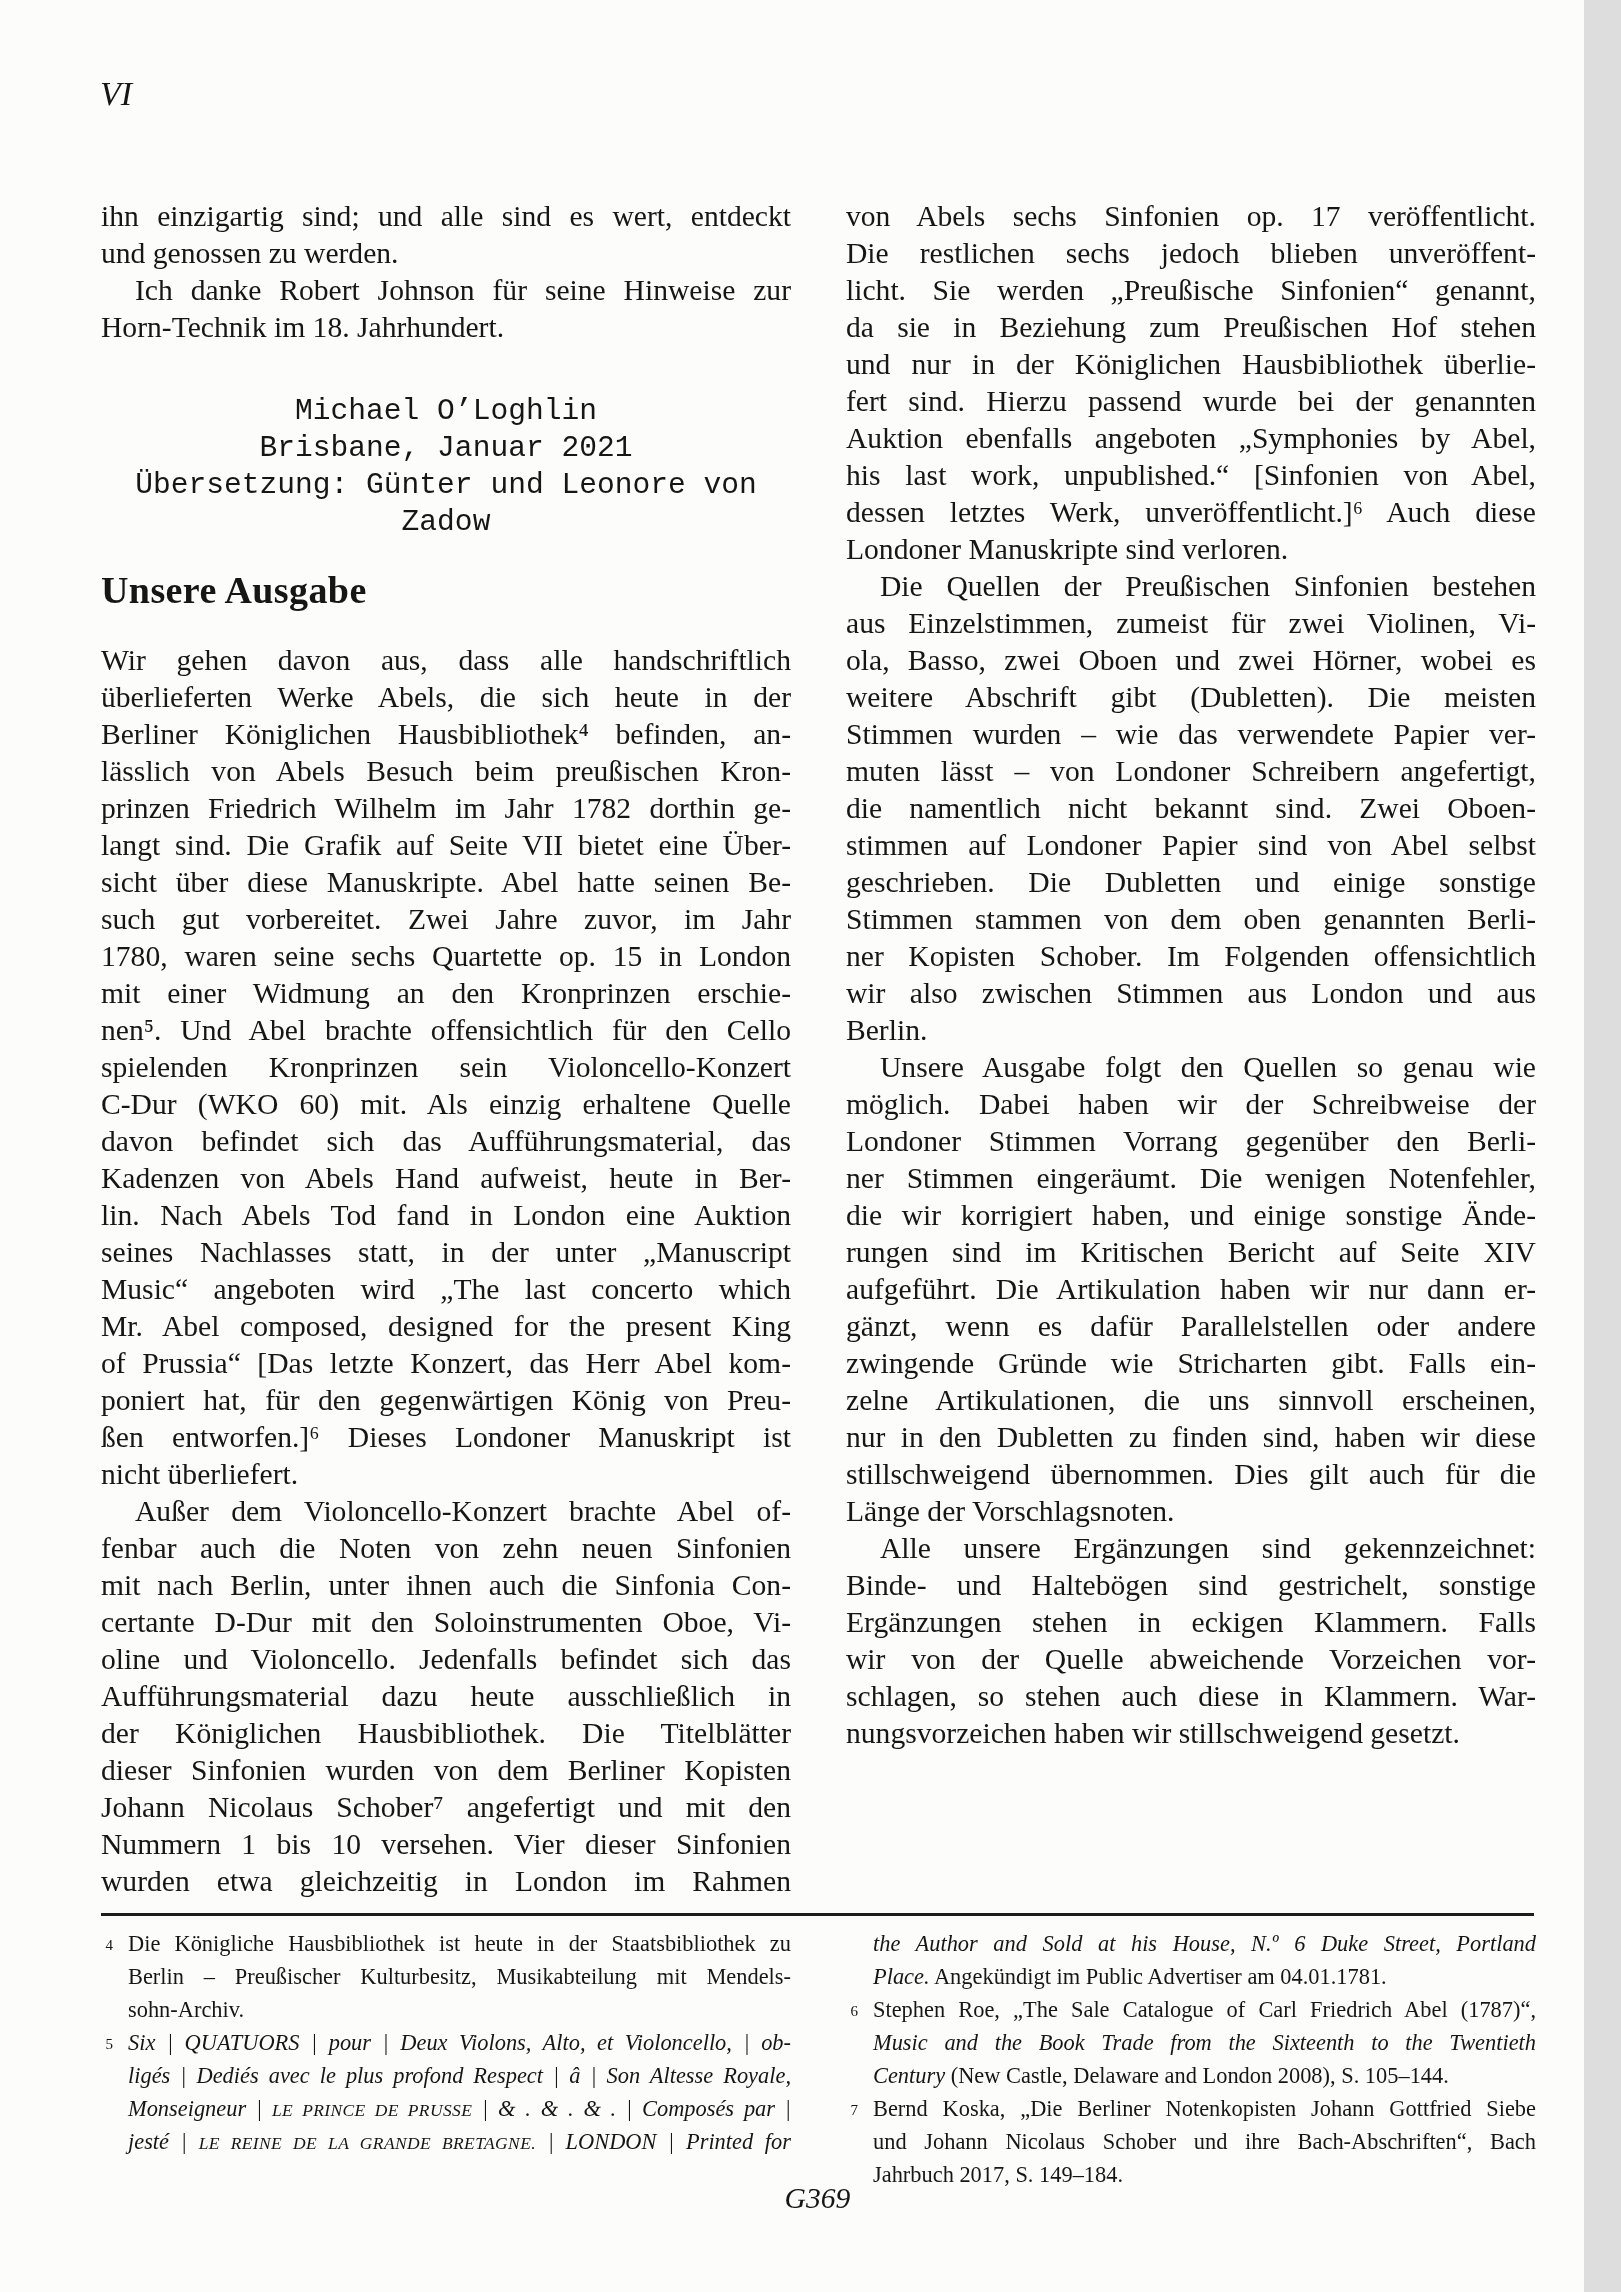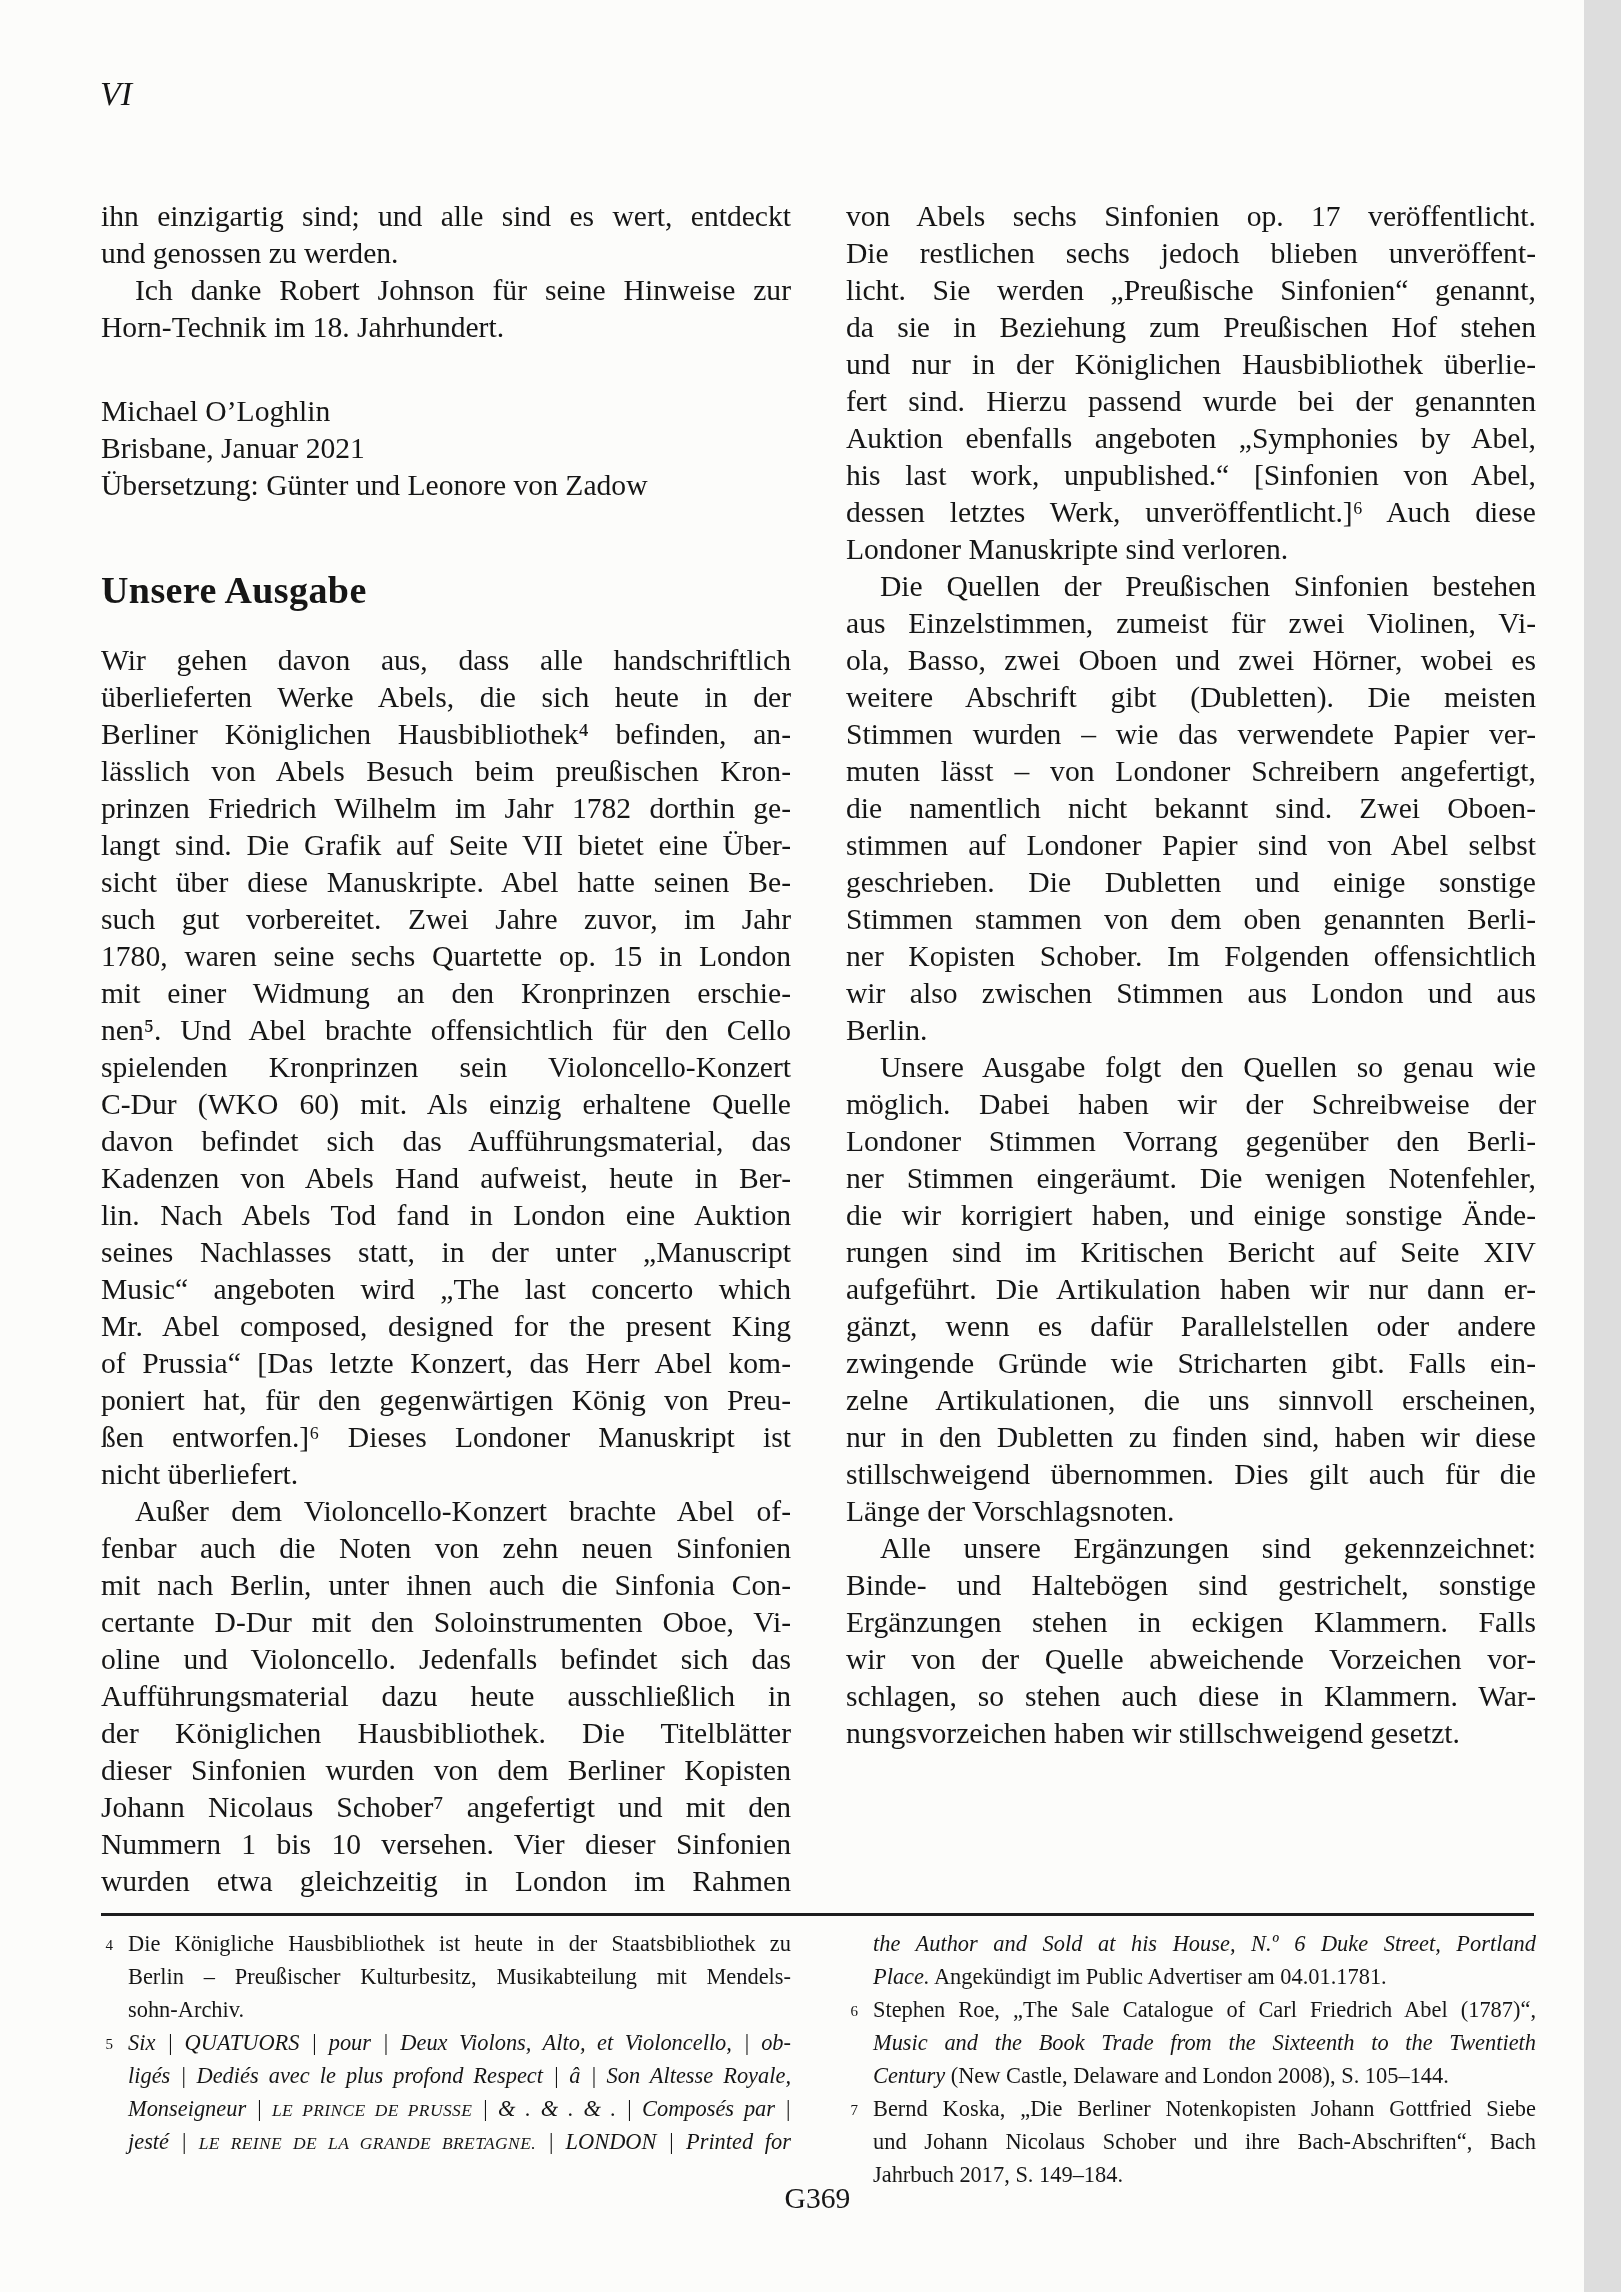--- a/index.html
+++ b/index.html
@@ -16,42 +16,42 @@
     font-style:italic;font-size:34px;line-height:41px;
   }
   .col{position:absolute;top:198px;width:690px;font-size:29.6px;}
   .col-left{left:101px;}
   .col-right{left:846px;}
   .ln{line-height:37px;height:37px;white-space:normal;}
   .j{text-align:justify;text-align-last:justify;}
   .ind{text-indent:34px;}
   .block{margin:0;}
   .block-sig{margin-top:47px;}
-  .block-sig .ln{text-align:left;}
+  .block-sig .ln{text-align:center;font-family:Liberation Mono, monospace;}
   .block-heading{margin-top:64px;}
   .block-heading .ln{font-size:38px;font-weight:700;line-height:45px;height:45px;letter-spacing:0.4px;}
   .block-heading + .block-body{margin-top:29px;}
   .rule{
     position:absolute;left:101px;top:1913px;width:1433px;height:2.7px;
     background:#1d1d1d;
   }
   .fncol{position:absolute;top:1927px;width:690px;font-size:22.4px;}
   .fncol .ln{line-height:33px;height:33px;}
   .fnote .ln{position:relative;padding-left:27px;}
   .fnum{
     position:absolute;left:4.5px;top:1.8px;
     font-size:15px;font-style:normal;
   }
   .fn-left{left:101px;}
   .fn-right{left:846px;}
   .it{font-style:italic;}
   .sc{font-size:0.78em;letter-spacing:0.4px;}
   .footer{
     position:absolute;left:101px;top:2182px;width:1433px;
-    text-align:center;font-size:29.6px;
+    text-align:center;font-size:29.6px;font-style:italic;
   }
 </style>
 </head>
 <body>
 
 <div class="page">
   <div class="pageno">VI</div>
 
   <div class="col col-left">
       <div class="block block-body">

